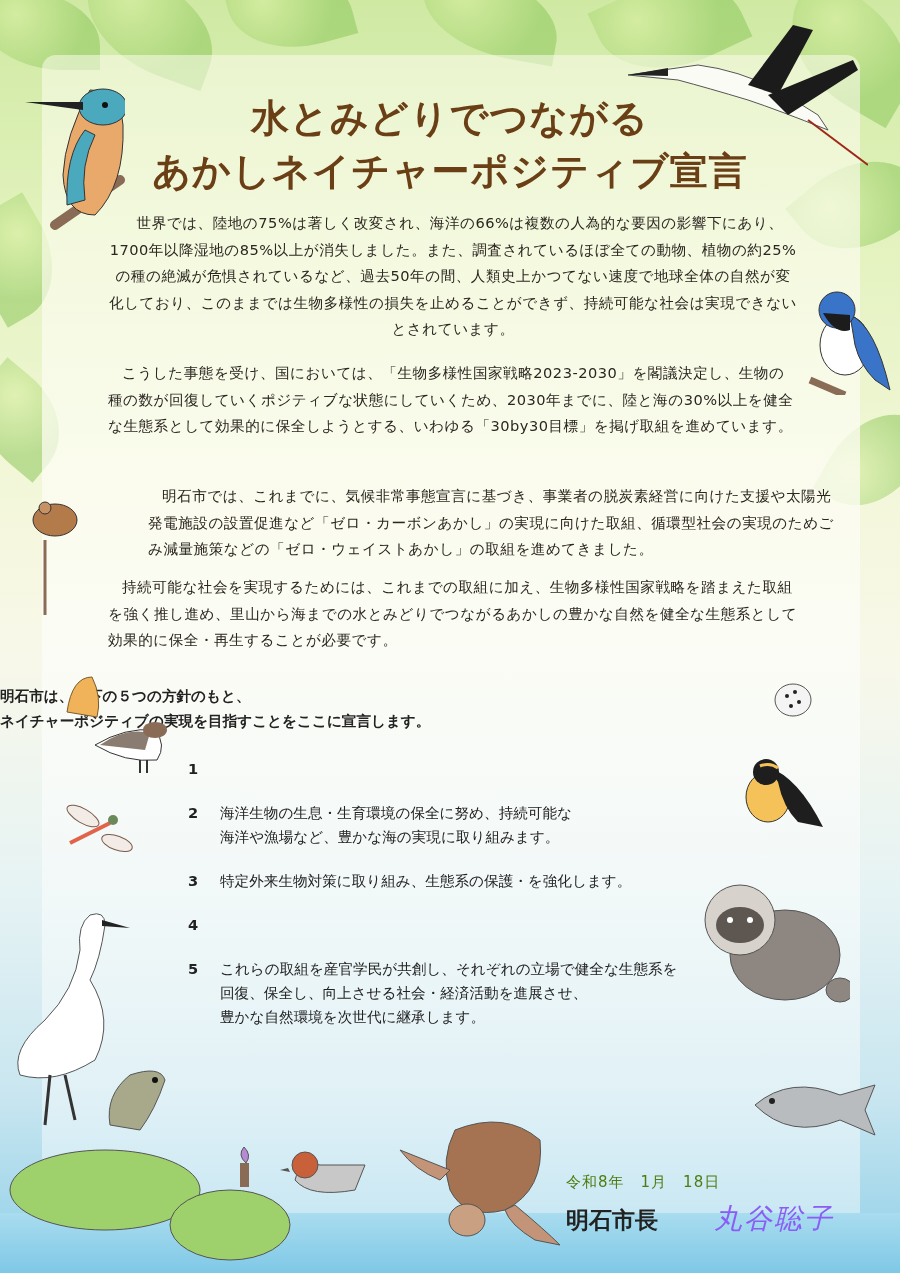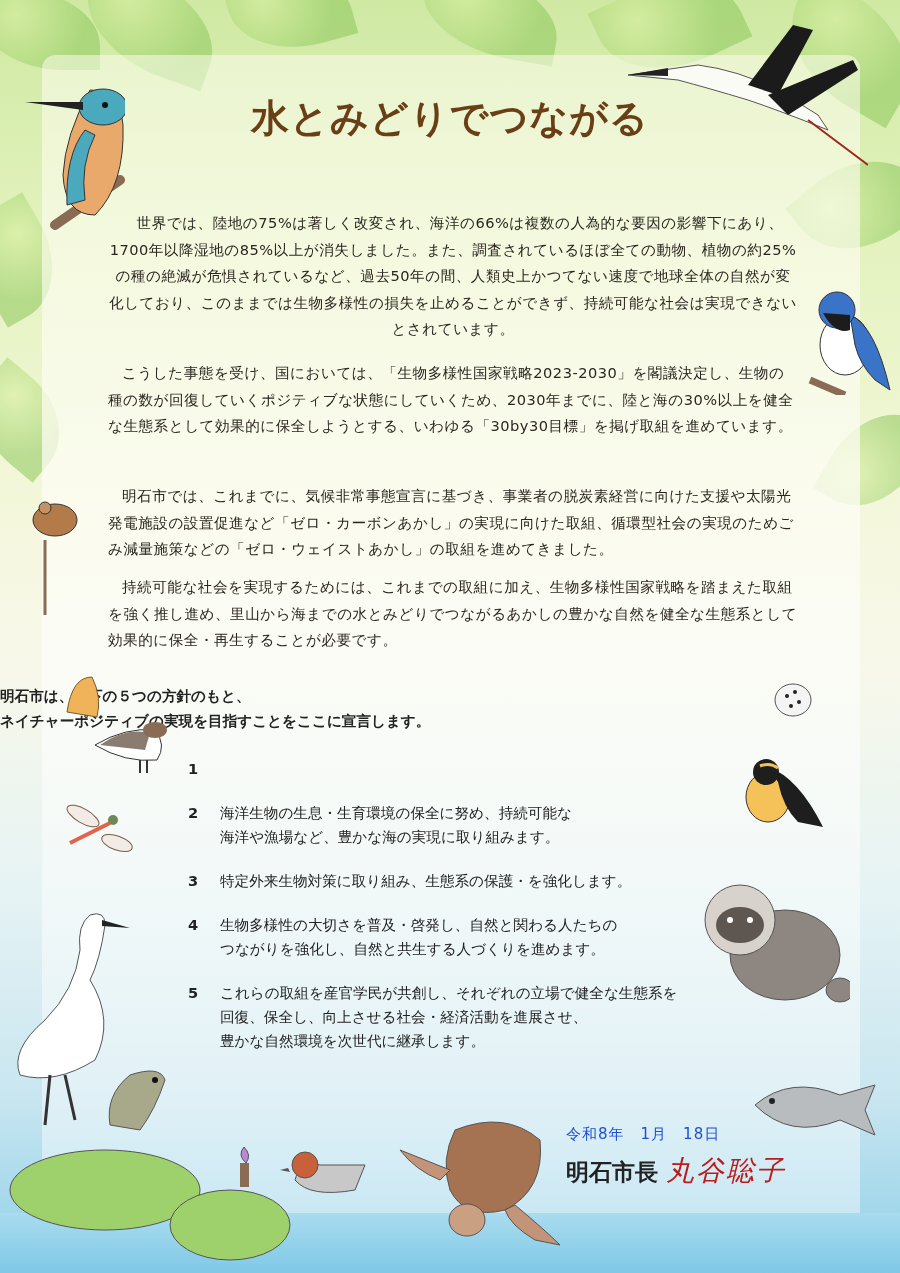--- a/index.html
+++ b/index.html
@@ -39,24 +39,24 @@
   }
   .declaration-lead {
     position: absolute; left: 0; right: 0; top: 683px; text-align: left;
     font-size: 14.6px; line-height: 25px; font-weight: bold; color: #222;
   }
   .policies { position: absolute; left: 188px; top: 757px; width: 560px; }
   .policy { display: flex; font-size: 14.6px; line-height: 24px; color: #222; }
   .policy-num { width: 32px; flex: none; font-weight: bold; }
   .policy-text { white-space: pre-line; }
   .signature { position: absolute; left: 566px; top: 1125px; }
-  .date { font-size: 15px; letter-spacing: 1px; color: #1d4ed8; }
+  .date { font-size: 15px; letter-spacing: 1px; color: #4d7c0f; margin-top: 48px; }
   .mayor-line { margin-top: 8px; display: flex; align-items: baseline; gap: 8px; }
   .mayor-title { font-size: 23px; font-weight: bold; color: #222; }
-  .mayor-name { font-family: "DejaVu Serif", serif; font-size: 28px; font-style: italic; color: #b91c1c; letter-spacing: 2px; }
+  .mayor-name { font-family: "DejaVu Serif", serif; font-size: 28px; font-style: italic; color: #8b5cf6; letter-spacing: 2px; margin-left: 48px; }
   .illus { position: absolute; }
 </style>
 </head>
 <body>
 
 <div class="leaves">
   <div class="leaf" style="left:-20px;top:-10px;width:120px;height:80px;"></div>
   <div class="leaf" style="left:80px;top:-20px;width:140px;height:90px;transform:rotate(20deg)"></div>
   <div class="leaf" style="left:230px;top:-30px;width:120px;height:80px;transform:rotate(-15deg)"></div>
   <div class="leaf" style="left:420px;top:-25px;width:140px;height:80px;transform:rotate(10deg)"></div>
@@ -66,25 +66,26 @@
   <div class="leaf" style="left:-30px;top:380px;width:100px;height:80px;transform:rotate(40deg)"></div>
   <div class="leaf" style="left:800px;top:160px;width:120px;height:90px;transform:rotate(-40deg)"></div>
   <div class="leaf" style="left:820px;top:420px;width:110px;height:80px;transform:rotate(-60deg)"></div>
 </div>
 
 <div class="panel"></div>
 <div class="bottom-water"></div>
 
 <div class="title">
   <div>水とみどりでつながる</div>
+  <div>あかしネイチャーポジティブ宣言</div>
 </div>
 
 <p class="intro" style="top:210px;text-align:center;">世界では、陸地の75%は著しく改変され、海洋の66%は複数の人為的な要因の影響下にあり、1700年以降湿地の85%以上が消失しました。また、調査されているほぼ全ての動物、植物の約25%の種の絶滅が危惧されているなど、過去50年の間、人類史上かつてない速度で地球全体の自然が変化しており、このままでは生物多様性の損失を止めることができず、持続可能な社会は実現できないとされています。</p>
 <p class="intro" style="top:360px;">こうした事態を受け、国においては、「生物多様性国家戦略2023-2030」を閣議決定し、生物の種の数が回復していくポジティブな状態にしていくため、2030年までに、陸と海の30%以上を健全な生態系として効果的に保全しようとする、いわゆる「30by30目標」を掲げ取組を進めています。</p>
-<p class="intro" style="top:483px;">明石市では、これまでに、気候非常事態宣言に基づき、事業者の脱炭素経営に向けた支援や太陽光発電施設の設置促進など「ゼロ・カーボンあかし」の実現に向けた取組、循環型社会の実現のためごみ減量施策などの「ゼロ・ウェイストあかし」の取組を進めてきました。</p>
+<p class="intro" style="top:483px;margin-left:40px;">明石市では、これまでに、気候非常事態宣言に基づき、事業者の脱炭素経営に向けた支援や太陽光発電施設の設置促進など「ゼロ・カーボンあかし」の実現に向けた取組、循環型社会の実現のためごみ減量施策などの「ゼロ・ウェイストあかし」の取組を進めてきました。</p>
 <p class="intro" style="top:574px;">持続可能な社会を実現するためには、これまでの取組に加え、生物多様性国家戦略を踏まえた取組を強く推し進め、里山から海までの水とみどりでつながるあかしの豊かな自然を健全な生態系として効果的に保全・再生することが必要です。</p>
 
 <div class="declaration-lead">
   <div>明石市は、以下の５つの方針のもと、</div>
   <div>ネイチャーポジティブの実現を目指すことをここに宣言します。</div>
 </div>
 
 <div class="policies">
   <div class="policy" style="margin-bottom:20px;">
     <span class="policy-num">1</span>
@@ -93,22 +94,20 @@
     <span class="policy-num">2</span>
     <span class="policy-text">海洋生物の生息・生育環境の保全に努め、持続可能な
 海洋や漁場など、豊かな海の実現に取り組みます。</span>
   </div>
   <div class="policy" style="margin-bottom:20px;">
     <span class="policy-num">3</span>
     <span class="policy-text">特定外来生物対策に取り組み、生態系の保護・を強化します。</span>
   </div>
   <div class="policy" style="margin-bottom:20px;">
     <span class="policy-num">4</span>
-    <span class="policy-text">生物多様性の大切さを普及・啓発し、自然と関わる人たちの
-つながりを強化し、自然と共生する人づくりを進めます。</span>
   </div>
   <div class="policy">
     <span class="policy-num">5</span>
     <span class="policy-text">これらの取組を産官学民が共創し、それぞれの立場で健全な生態系を
 回復、保全し、向上させる社会・経済活動を進展させ、
 豊かな自然環境を次世代に継承します。</span>
   </div>
 </div>
 
 <div class="signature">

